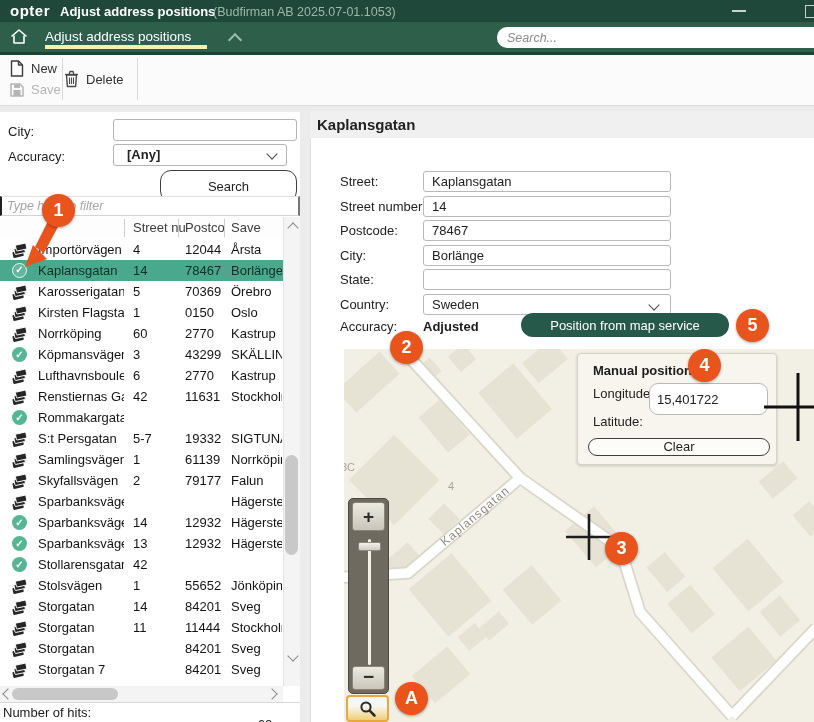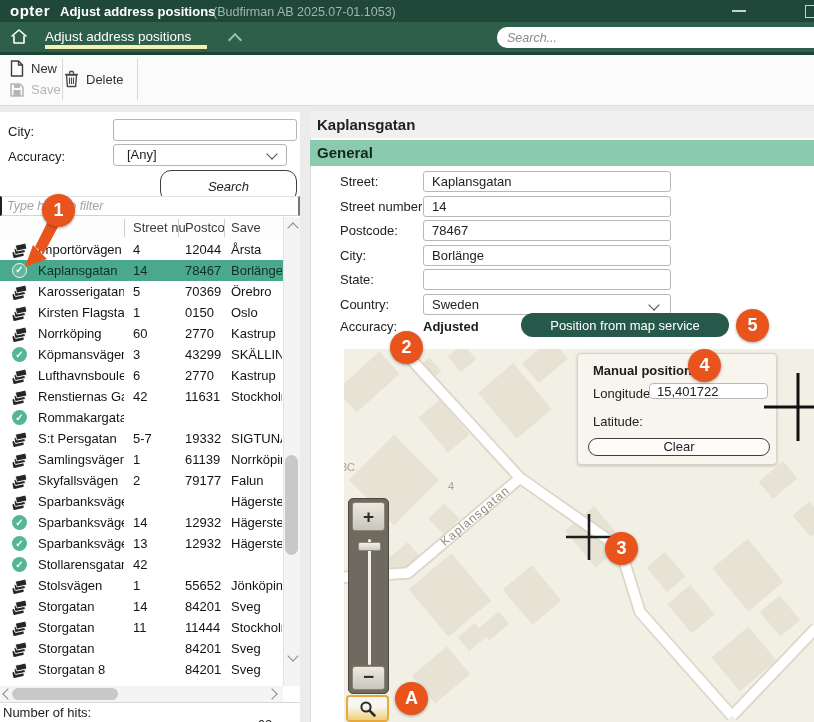--- a/index.html
+++ b/index.html
@@ -99,21 +99,21 @@
   .zminus{bottom:3px;height:24px;font-size:19px;line-height:20px;}
   .ztrack{position:absolute;left:19px;top:40px;width:3px;height:126px;background:#f3f1ea;border-radius:2px;}
   .zhandle{position:absolute;left:9px;top:43px;width:23px;height:9px;background:linear-gradient(#f2f0ea,#cfccc2);border:1px solid #8e897d;border-radius:2px;box-sizing:border-box;}
   .magbtn{position:absolute;left:2px;top:346px;width:43px;height:27px;background:linear-gradient(#f8f6f1 40%,#f0cf78);
           border:2px solid #e7a83e;border-radius:4px;box-sizing:border-box;display:flex;align-items:center;justify-content:center;}
 
   .manual{position:absolute;left:233px;top:4px;width:200px;height:112px;background:#f8f5ee;border:1px solid #d6d3c9;
           border-radius:4px;box-shadow:0 1px 3px rgba(0,0,0,.18);box-sizing:border-box;}
   .manual .mtitle{position:absolute;left:15px;top:9px;font-size:13px;font-weight:bold;color:#1c1c1c;}
   .manual .mlabel{position:absolute;left:15px;font-size:13px;color:#222;}
-  .manual .minput{position:absolute;left:71px;width:119px;height:16px;border:1px solid #b8b8b8;border-radius:4px;
+  .manual .minput{position:absolute;left:71px;width:119px;height:32px;border:1px solid #b8b8b8;border-radius:9px;
                   font-size:13px;color:#222;padding:0 7px;box-sizing:border-box;outline:none;background:#fff;font-family:"Liberation Sans",sans-serif;}
   .clearbtn{position:absolute;left:10px;top:84px;width:182px;height:18px;background:#fdfcf9;border:1px solid #3f3f3f;border-radius:9px;
             font-size:13px;color:#222;line-height:16px;text-align:center;box-sizing:border-box;font-family:"Liberation Sans",sans-serif;padding:0;}
 
   
   .overlay{position:absolute;left:0;top:0;width:814px;height:722px;pointer-events:none;}
   .badge{position:absolute;width:33px;height:33px;border-radius:50%;background:#e8541c;color:#fff;font-size:18px;font-weight:bold;
          display:flex;align-items:center;justify-content:center;box-shadow:0 1px 3px rgba(0,0,0,.35);pointer-events:none;}
 </style>
 </head>
@@ -166,25 +166,25 @@
       </svg>
       <span class="lbl">Delete</span>
     </div>
     <div class="tb-div" style="left:137px;"></div>
   </div>
   <div class="strip"></div>
 
   <span class="fieldlabel" style="top:124px;">City:</span>
   <input class="tinput" style="left: 113px; top: 119px; width: 184px; height: 22px;">
   <span class="fieldlabel" style="top:149px;">Accuracy:</span>
-  <div class="selectbox" style="left:113px;top:144px;width:174px;height:22px;">
+  <div class="selectbox" style="left:113px;top:144px;width:174px;height:22px;font-weight:bold;">
     <span>[Any]</span>
     <span class="cdown" style="right:10px;top:5px;"></span>
   </div>
-  <button class="pillbtn" style="left:160px;top:170px;width:137px;height:32px;font-style:italic;">Search</button>
+  <button class="pillbtn" style="left:160px;top:170px;width:137px;height:32px;">Search</button>
   <input class="filterbox" placeholder="Type here to filter" style="">
 
   <div class="thead">
     <span class="hcell" style="left:133px;">Street nu</span>
     <span class="hcell" style="left:185px;">Postco</span>
     <span class="hcell" style="left:231px;">Save</span>
     <span class="hsep" style="left:124px;"></span>
     <span class="hsep" style="left:178px;"></span>
     <span class="hsep" style="left:224px;"></span>
   </div>
@@ -466,21 +466,21 @@
     <span class="ricon istack">
       <svg width="16" height="16" viewBox="0 0 16 16">
         <g transform="rotate(-12 8 8)">
           <rect x="1" y="8.8" width="10.6" height="6" rx="1" fill="#262626"></rect>
           <rect x="3.2" y="5.7" width="10.6" height="6" rx="1" fill="#262626" stroke="#fff" stroke-width="0.9"></rect>
           <rect x="5.4" y="2.6" width="10.6" height="6" rx="1" fill="#262626" stroke="#fff" stroke-width="0.9"></rect>
         </g>
       </svg>
     </span>
 
-    <span class="cell c-street">Storgatan 8</span>
+    <span class="cell c-street">Storgatan 7</span>
     <span class="cell c-number"></span>
     <span class="cell c-post">84201</span>
     <span class="cell c-city">Sveg</span>
   </div>
     </div>
 
   <div class="vscroll">
     <span class="sarrow" style="left:5px;top:7px;transform:rotate(-135deg);"></span>
     <span class="sarrow" style="left:5px;top:435px;transform:rotate(45deg);"></span>
   </div>
@@ -491,21 +491,20 @@
   </div>
   <div class="hthumb"></div>
 
   <div class="hits-line"></div>
   <span class="hits-label">Number of hits:</span>
   <span class="hits-value">62</span>
 
   <div class="splitter"></div>
   <div class="rp-border"></div>
   <div class="rp-title">Kaplansgatan</div>
-  <div class="rp-general">General</div>
 
   <div id="form-rows">
       <div class="frow" style="top: 171px;">
     <span class="flabel">Street:</span>
     <input class="finput" value="Kaplansgatan" style="">
 
   </div>
       <div class="frow" style="top: 196px;">
     <span class="flabel">Street number:</span>
     <input class="finput" value="14" style="">

